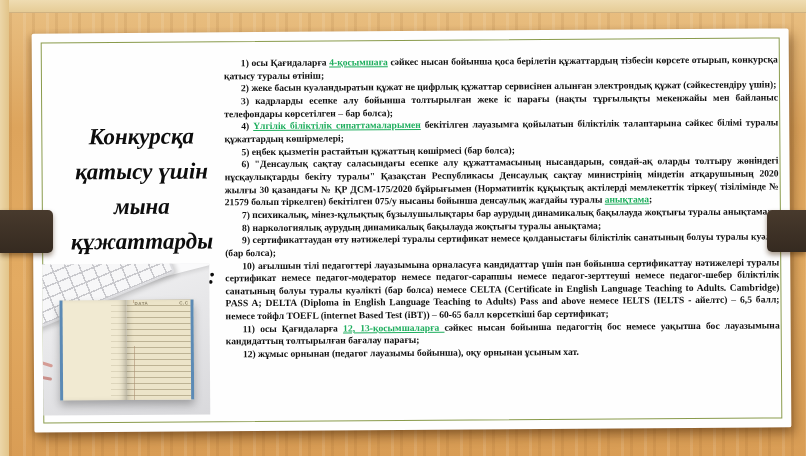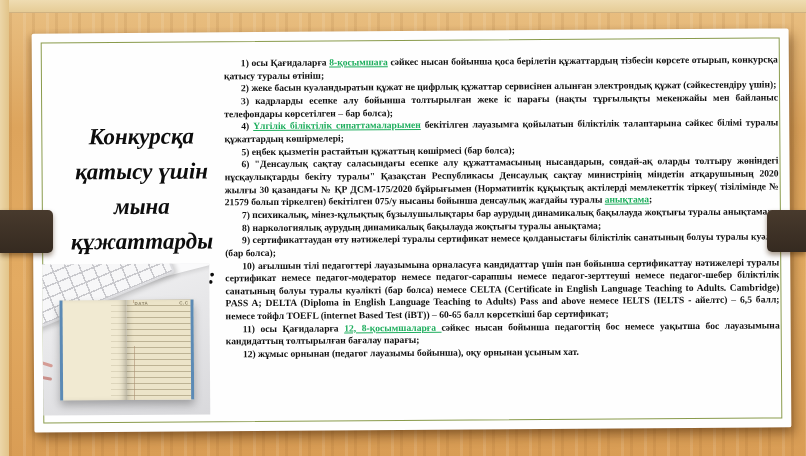--- a/index.html
+++ b/index.html
@@ -114,31 +114,31 @@
 
   <div class="slide-title" data-interactable="false">
       <div data-interactable="false">Конкурсқа</div>
       <div data-interactable="false">қатысу үшін</div>
       <div data-interactable="false">мына</div>
       <div data-interactable="false">құжаттарды</div>
       <div data-interactable="false">ұсыну қажет:</div>
     </div>
 
   <div class="body-text" data-interactable="false">
-      <p data-interactable="false">1) осы Қағидаларға <a class="green-link" data-interactable="true">8-қосымшаға</a> сәйкес нысан бойынша қоса берілетін құжаттардың тізбесін көрсете отырып, конкурсқа қатысу туралы өтініш;</p>
+      <p data-interactable="false">1) осы Қағидаларға <a class="green-link" data-interactable="true">4-қосымшаға</a> сәйкес нысан бойынша қоса берілетін құжаттардың тізбесін көрсете отырып, конкурсқа қатысу туралы өтініш;</p>
       <p data-interactable="false">2) жеке басын куәландыратын құжат не цифрлық құжаттар сервисінен алынған электрондық құжат (сәйкестендіру үшін);</p>
       <p data-interactable="false">3) кадрларды есепке алу бойынша толтырылған жеке іс парағы (нақты тұрғылықты мекенжайы мен байланыс телефондары көрсетілген – бар болса);</p>
       <p data-interactable="false">4) <a class="green-link" data-interactable="true">Үлгілік біліктілік сипаттамаларымен</a> бекітілген лауазымға қойылатын біліктілік талаптарына сәйкес білімі туралы құжаттардың көшірмелері;</p>
       <p data-interactable="false">5) еңбек қызметін растайтын құжаттың көшірмесі (бар болса);</p>
       <p data-interactable="false">6) "Денсаулық сақтау саласындағы есепке алу құжаттамасының нысандарын, сондай-ақ оларды толтыру жөніндегі нұсқаулықтарды бекіту туралы" Қазақстан Республикасы Денсаулық сақтау министрінің міндетін атқарушының 2020 жылғы 30 қазандағы № ҚР ДСМ-175/2020 бұйрығымен (Нормативтік құқықтық актілерді мемлекеттік тіркеу( тізілімінде № 21579 болып тіркелген) бекітілген 075/у нысаны бойынша денсаулық жағдайы туралы <a class="green-link" data-interactable="true">анықтама</a>;</p>
       <p data-interactable="false">7) психикалық, мінез-құлықтық бұзылушылықтары бар аурудың динамикалық бақылауда жоқтығы туралы анықтама;</p>
       <p data-interactable="false">8) наркологиялық аурудың динамикалық бақылауда жоқтығы туралы анықтама;</p>
       <p data-interactable="false">9) сертификаттаудан өту нәтижелері туралы сертификат немесе қолданыстағы біліктілік санатының болуы туралы куәлік (бар болса);</p>
       <p data-interactable="false">10) ағылшын тілі педагогтері лауазымына орналасуға кандидаттар үшін пән бойынша сертификаттау нәтижелері туралы сертификат немесе педагог-модератор немесе педагог-сарапшы немесе педагог-зерттеуші немесе педагог-шебер біліктілік санатының болуы туралы куәлікті (бар болса) немесе CELTA (Certificate in English Language Teaching to Adults. Cambridge) PASS A; DELTA (Diploma in English Language Teaching to Adults) Pass and above немесе IELTS (IELTS - айелтс) – 6,5 балл; немесе тойфл TOEFL (internet Based Test (iBT)) – 60-65 балл көрсеткіші бар сертификат;</p>
-      <p data-interactable="false">11) осы Қағидаларға <a class="green-link" data-interactable="true">12, 8-қосымшаларға </a>сәйкес нысан бойынша педагогтің бос немесе уақытша бос лауазымына кандидаттың толтырылған бағалау парағы;</p>
+      <p data-interactable="false">11) осы Қағидаларға <a class="green-link" data-interactable="true">12, 13-қосымшаларға </a>сәйкес нысан бойынша педагогтің бос немесе уақытша бос лауазымына кандидаттың толтырылған бағалау парағы;</p>
       <p data-interactable="false">12) жұмыс орнынан (педагог лауазымы бойынша), оқу орнынан ұсыным хат.</p>
     </div>
 
   <div class="photo" data-interactable="false">
     <div class="kb2" data-interactable="false"></div>
     <div class="kb" data-interactable="false"></div>
     <div class="pencil p1" data-interactable="false"></div>
     <div class="pencil p2" data-interactable="false"></div>
     <div class="notebook" data-interactable="false">
       <div class="page-left" data-interactable="false"></div>

